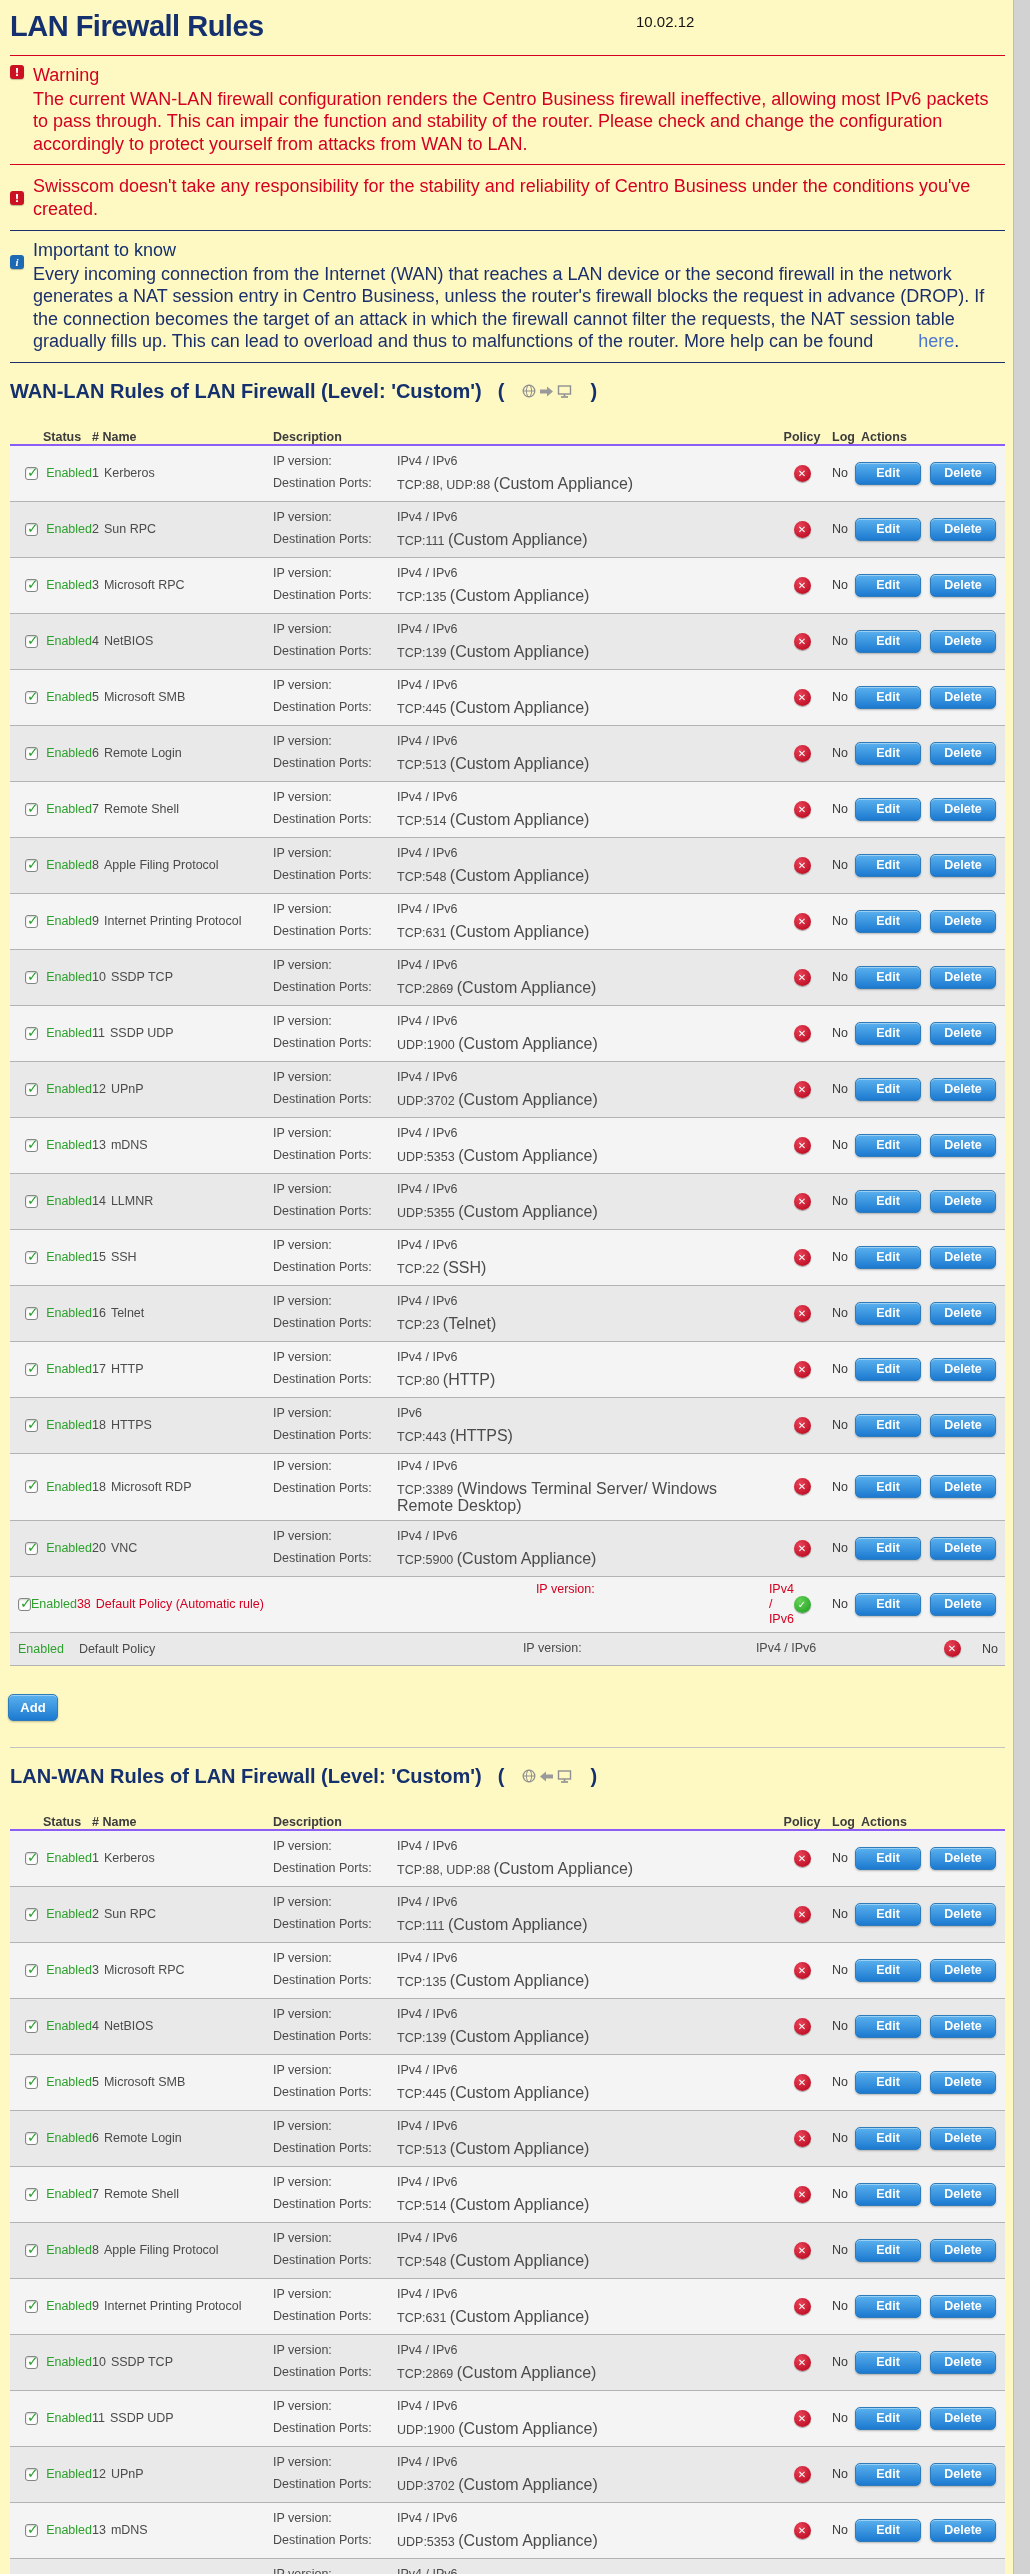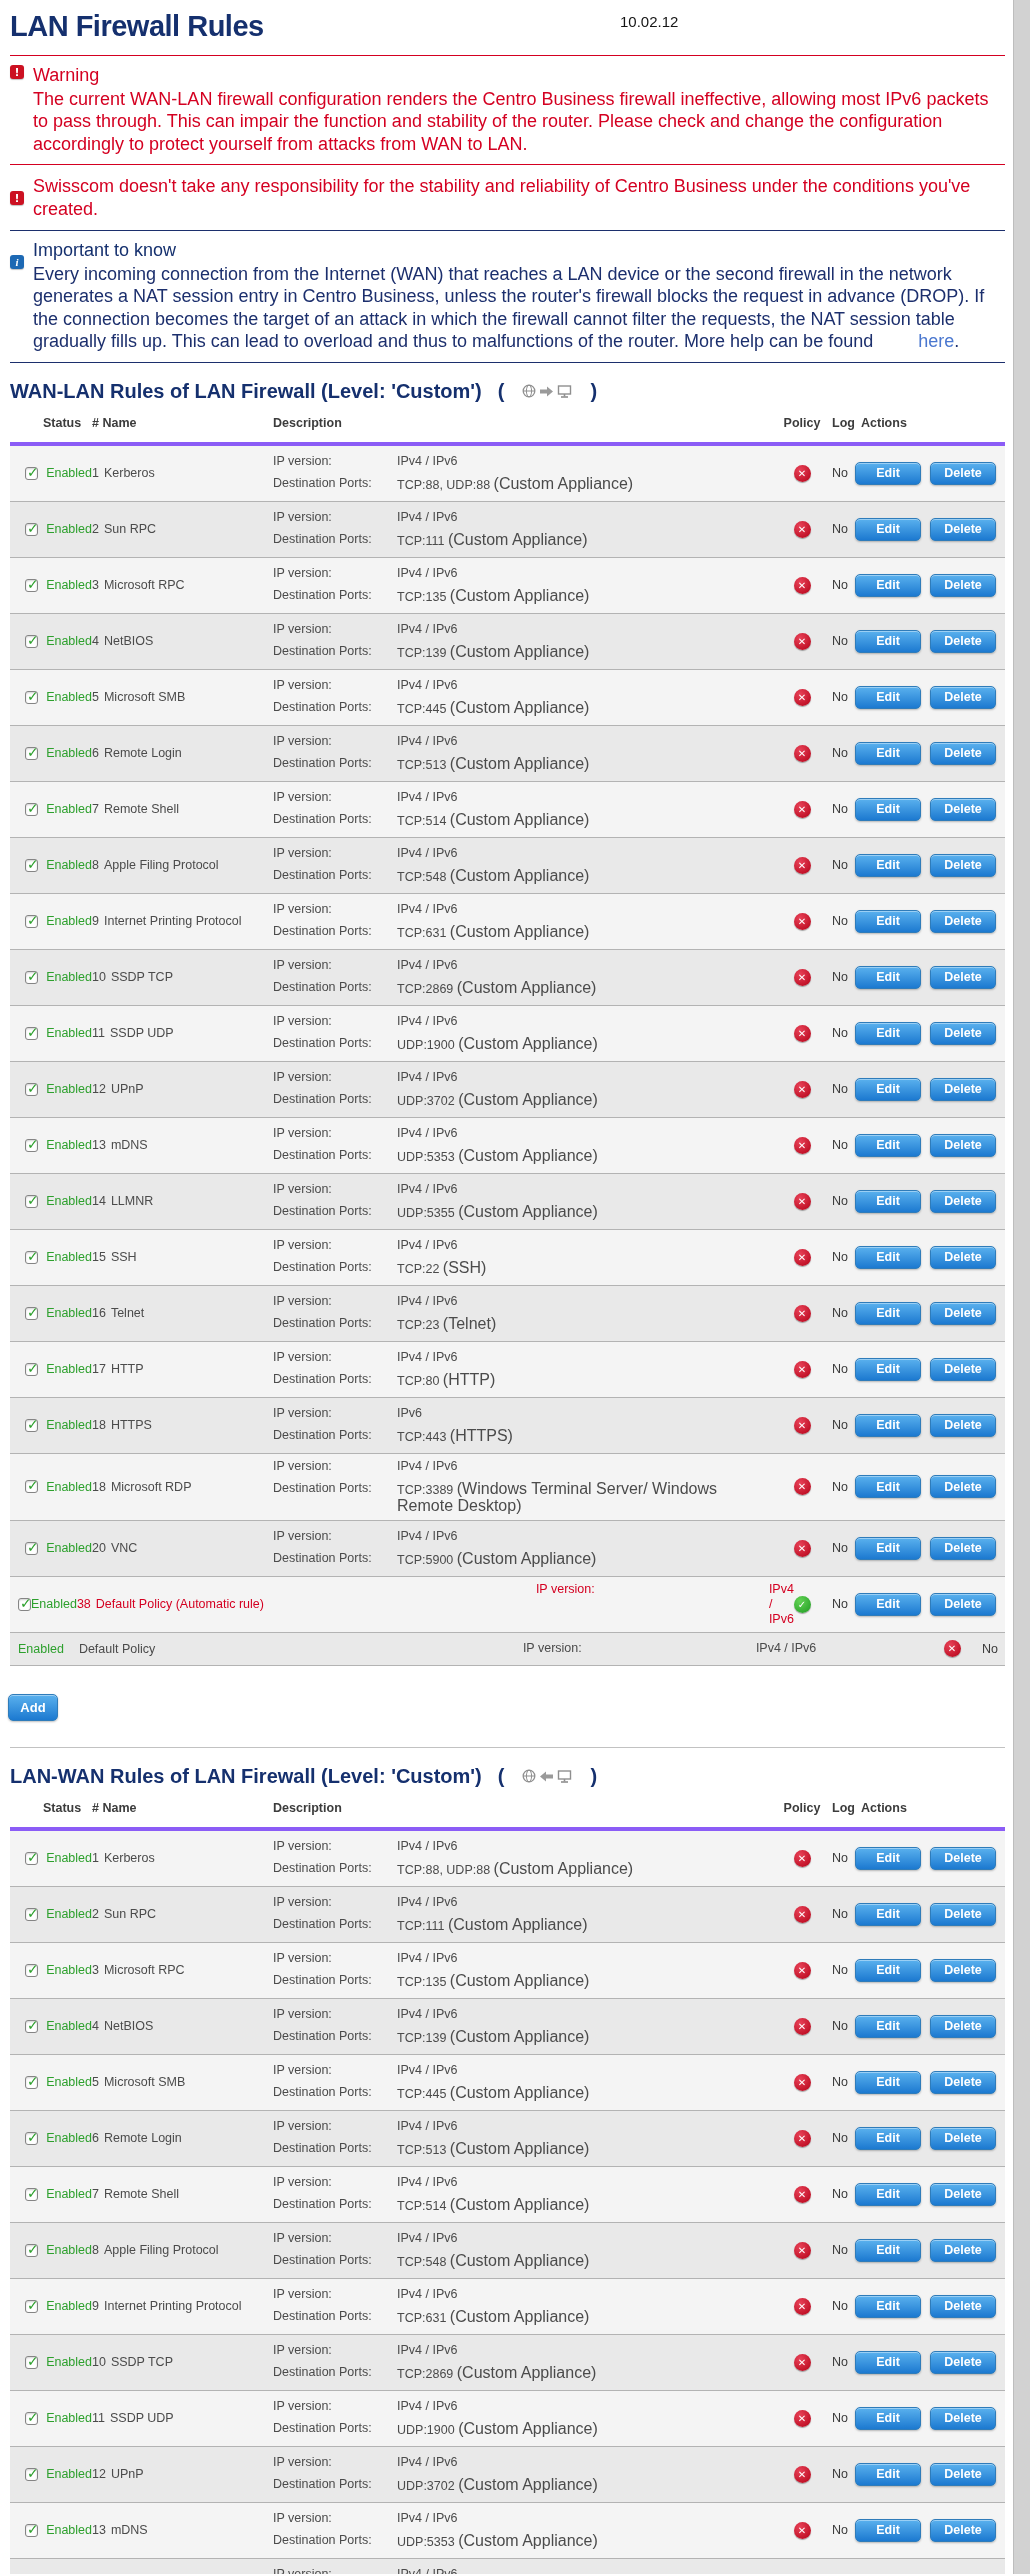--- a/index.html
+++ b/index.html
@@ -1,22 +1,22 @@
 <!DOCTYPE html>
 <html><head>
 <meta charset="utf-8">
 <style>
   * { box-sizing: border-box; }
   body { margin:0; background:#d6d6d6; font-family:"Liberation Sans", sans-serif; }
-  .page { position:relative; width:1030px; height:2574px; background:#ffffff; overflow:hidden; margin:0; }
+  .page { position:relative; width:1030px; height:2574px; background:#fef9c3; overflow:hidden; margin:0; }
   .right-strip { position:absolute; top:0; right:0; width:17px; height:100%; background:#d2d2d2; border-left:1px solid #bdbdbd; }
   .content { position:absolute; left:0; top:0; width:1013px; height:100%; padding:0 8px 0 10px; }
 
   h1 { margin:10px 0 12px 0; font-size:29px; letter-spacing:-0.5px; color:#15306e; font-weight:bold; }
-  .date { position:absolute; left:620px; top:13px; font-size:15px; color:#151515; }
+  .date { position:absolute; left:636px; top:13px; font-size:15px; color:#151515; }
 
   .divider { border:none; margin:0; }
   .divider.red { border-top:1px solid #d40021; }
   .divider.navy { border-top:1px solid #1c2f6d; }
   .divider.light { border-top:1px solid #c2c2c2; }
 
   .notice { display:flex; gap:9px; padding:8px 0 9px 0; align-items:flex-start; }
   .notice.center { align-items:center; padding:10px 0; }
   .n-icon { flex:0 0 14px; width:14px; height:14px; border-radius:3px; color:#fff;
             display:flex; align-items:center; justify-content:center; font-weight:bold; font-size:11px;
@@ -30,22 +30,22 @@
   .warning .notice-body, .warning .notice-title { color:#d40021; }
   .info .notice-title { color:#15306e; }
   .info .notice-body { color:#1c2f6d; }
   .info-link { color:#4a77cf; text-decoration:none; cursor:pointer;padding-left:40px; }
 
   h2 { margin:17px 0 13px 0; font-size:20px; color:#15306e; font-weight:bold; display:flex; align-items:center; gap:16px; }
   .h-icons { display:inline-flex; align-items:center; gap:4px; margin:0 2px; }
   .h-icons svg { display:block; }
 
   
-  .t-head { display:flex; align-items:flex-start; height:30px; padding-left:15px;
-            border-bottom:4px solid #8b5cf6; font-weight:bold; color:#3c3c3c; font-size:12.5px; }
+  .t-head { display:flex; align-items:flex-end; height:30px; padding-left:15px;
+            border-bottom:2px solid #8b5cf6; font-weight:bold; color:#3c3c3c; font-size:12.5px; }
   .c-status  { flex:0 0 67px; }
   .c-name    { flex:0 0 181px; display:flex; align-items:baseline; }
   .c-desc    { flex:1 1 auto; min-width:0; display:flex; flex-direction:column; gap:7px; padding-right:6px; }
   .c-policy  { flex:0 0 40px; display:flex; justify-content:center; }
   .c-log     { flex:0 0 33px; padding-left:10px; }
   .c-actions { flex:0 0 150px; display:flex; gap:9px; align-items:center; }
   .t-head .c-status { padding-left:18px; }
   .t-head .c-actions { padding-left:6px; }
 
   .t-row { display:flex; align-items:center; min-height:56px; padding:5px 0 5px 15px;

